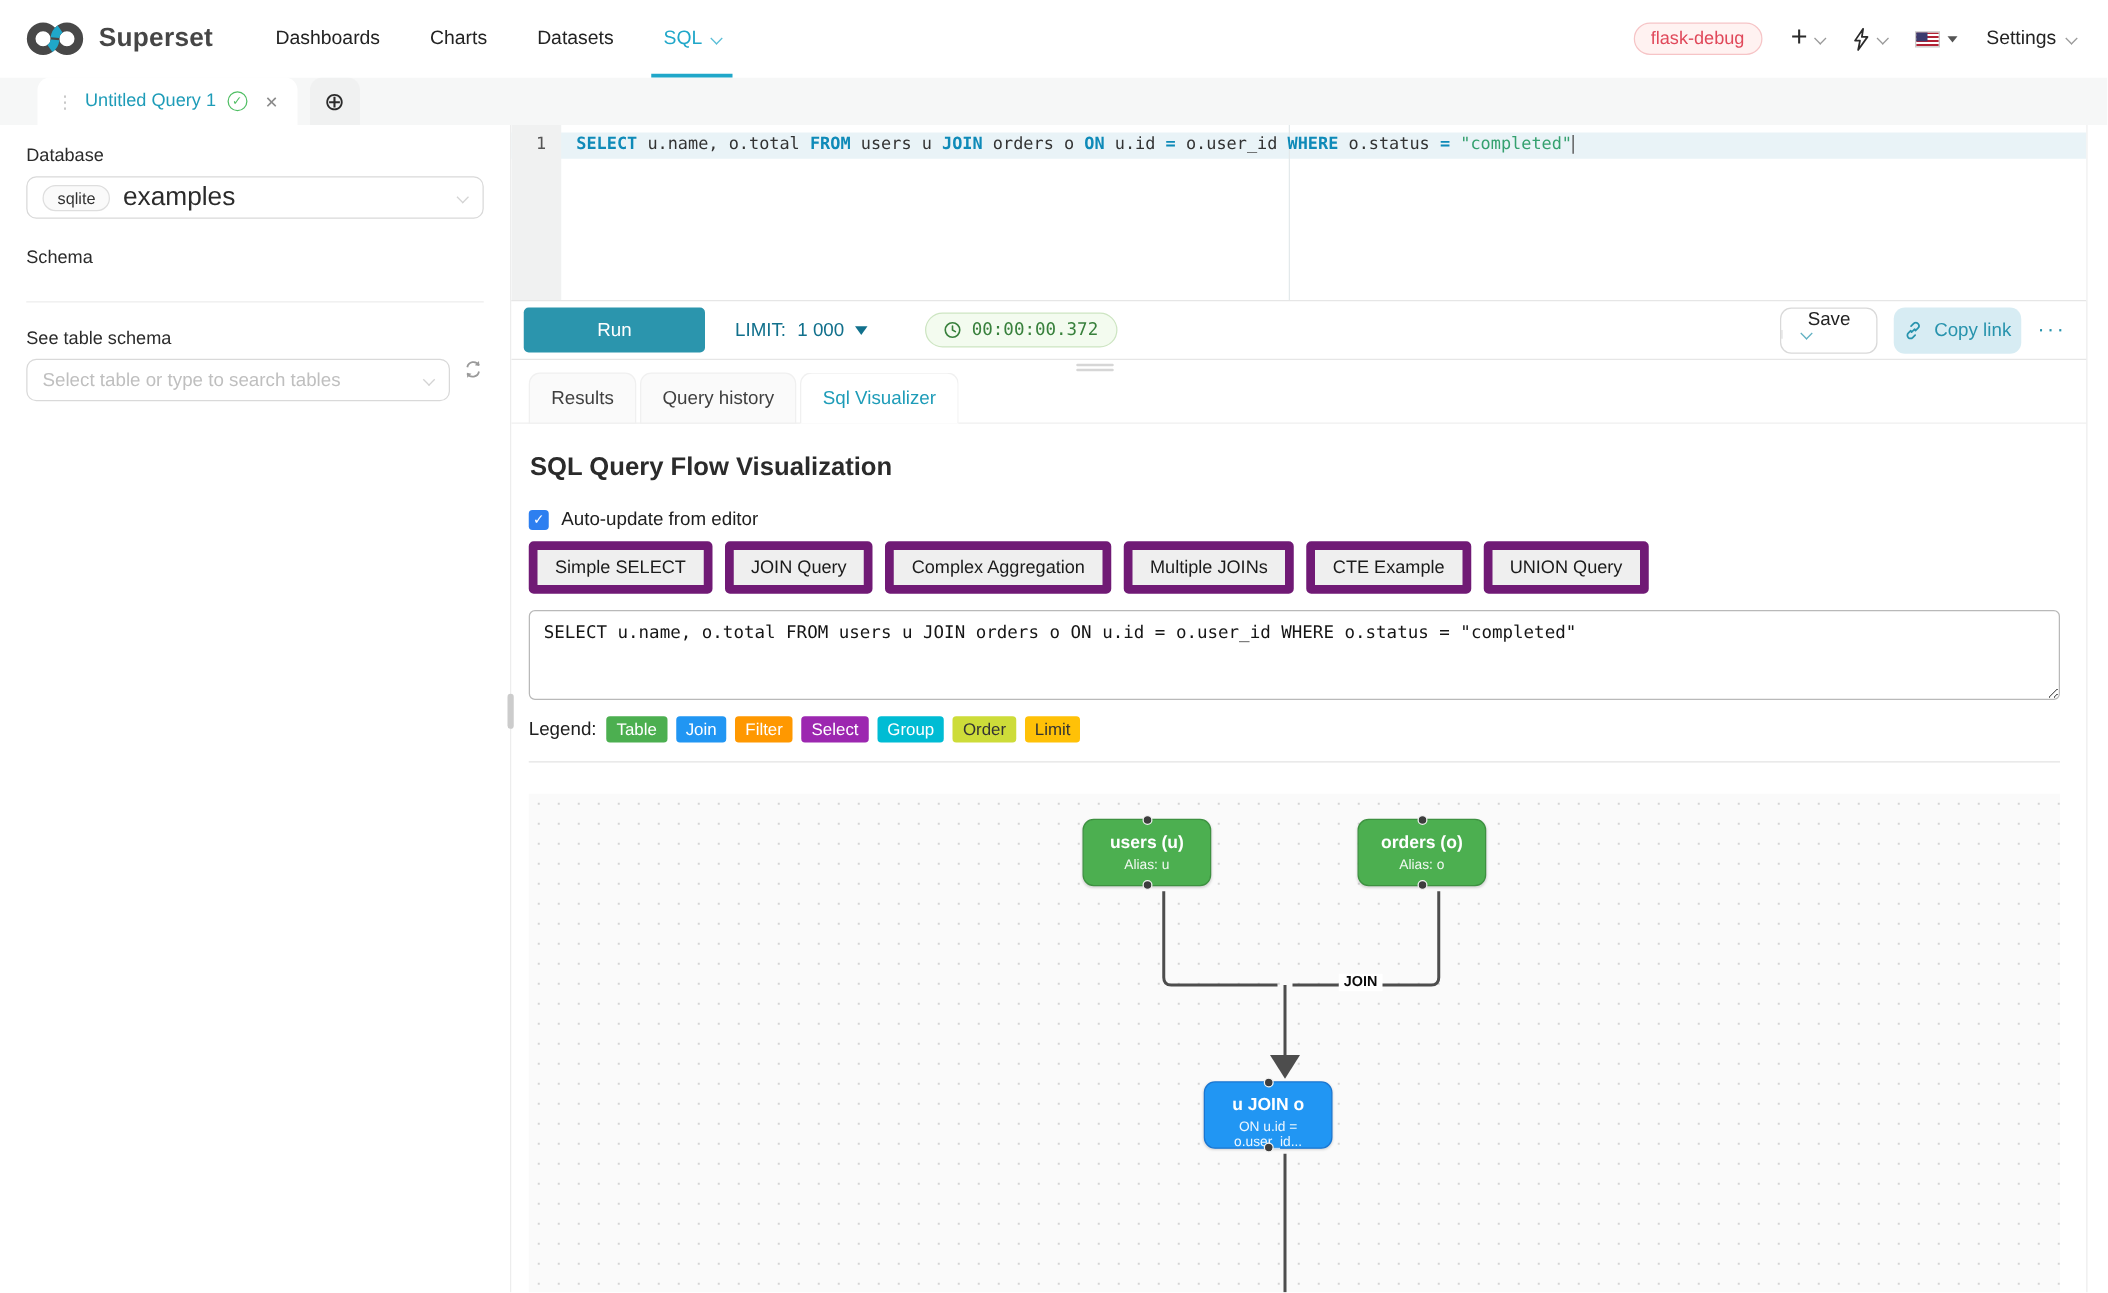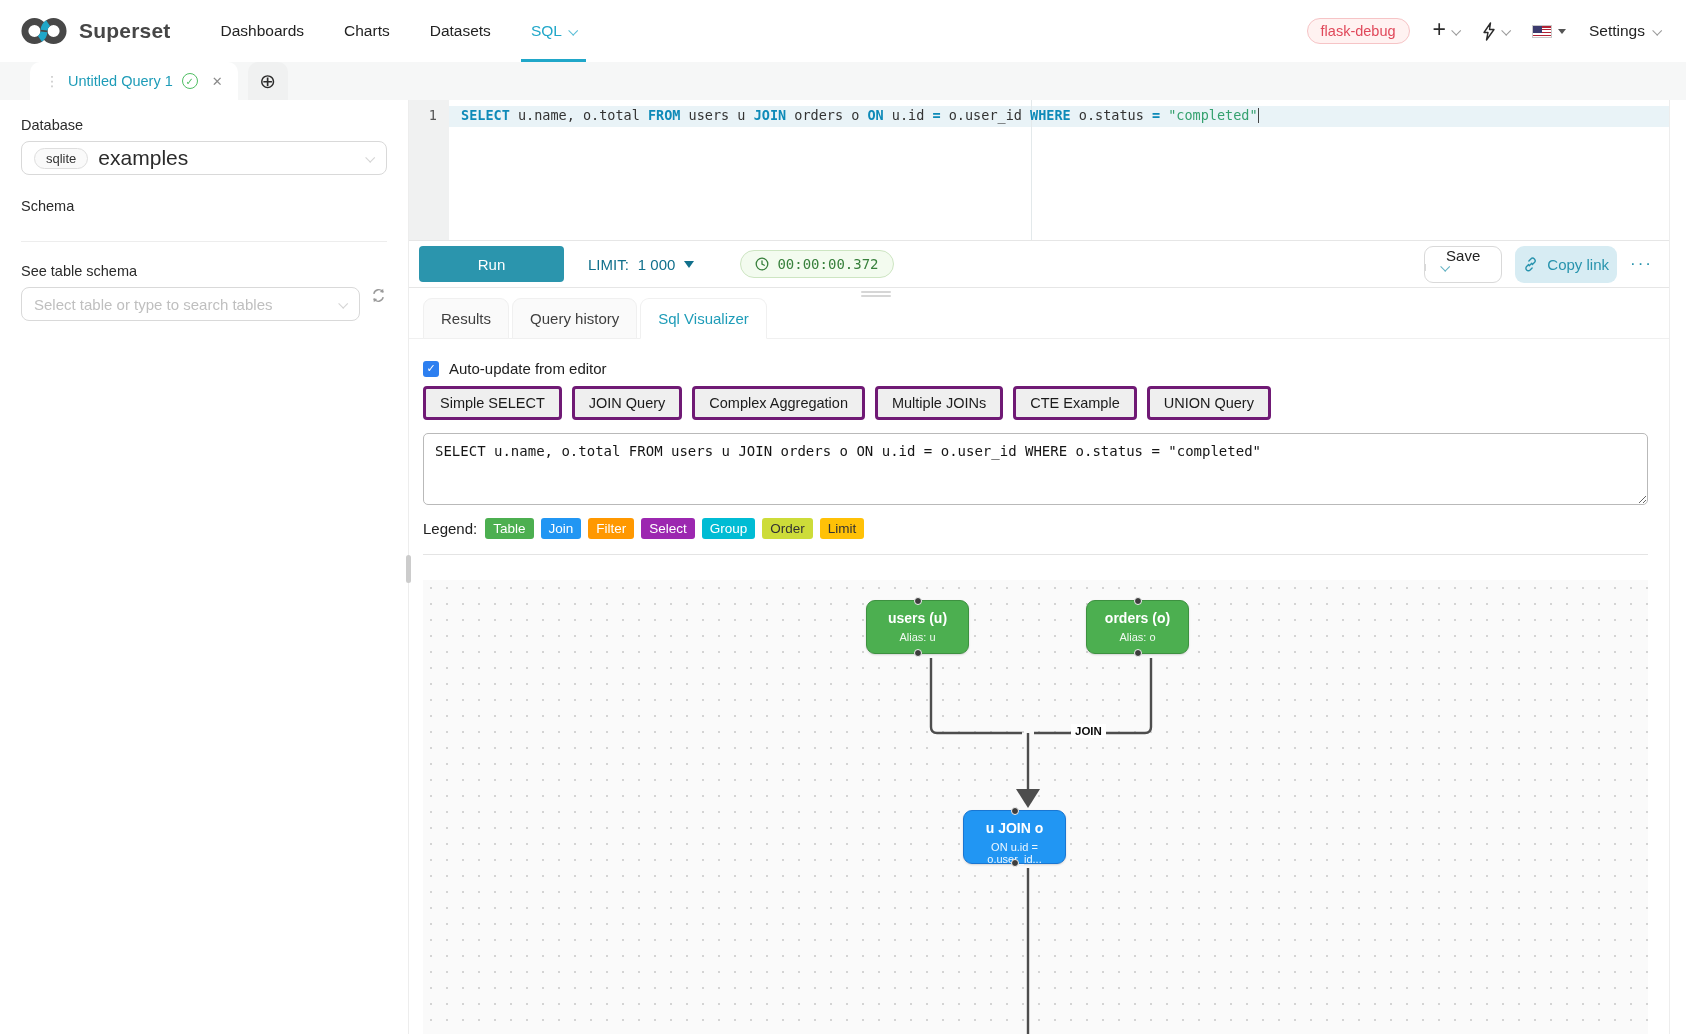--- a/index.html
+++ b/index.html
@@ -95,21 +95,21 @@
     font-size:15px; color:#3f3f3f; margin-right:3px; cursor:pointer; margin-bottom:-1px; }
   .rtab.active { background:#fff; color:#1e9cb8; border-bottom-color:#fff; }
 
   .panel { flex:1; display:flex; flex-direction:column; padding:0 21px 0 14px; min-height:0; }
   .viz-title { margin:23px 0 0 1px; font-size:20.5px; font-weight:bold; color:#2b2b2b; }
   .chk-row { margin-top:21px; display:flex; align-items:center; gap:10px; font-size:15px; color:#202020; }
   .checkbox { width:16px; height:16px; background:#2d7ff0; border-radius:3px; color:#fff;
     display:flex; align-items:center; justify-content:center; font-size:11px; cursor:pointer; }
   .samples-label { margin-top:19px; font-size:15px; color:#202020; }
   .btn-row { margin-top:9px; display:flex; gap:10px; }
-  .sample-btn { background:#efefef; border:3px solid #701a75; border-radius:4px; padding:6px 14px;
+  .sample-btn { background:#efefef; border:7px solid #701a75; border-radius:4px; padding:6px 14px;
     font-size:14.5px; color:#1b1b1b; cursor:pointer; font-family:inherit; }
   .query-box { margin-top:13px; width:100%; height:72px; border:1px solid #b9b9b9; border-radius:5px;
     padding:9px 11px; font-family:"DejaVu Sans Mono", monospace; font-size:14px; color:#151515; resize:both; }
   .legend-row { margin-top:13px; display:flex; align-items:center; gap:8px; font-size:15px; color:#202020; }
   .badge { padding:3px 8px; border-radius:3px; font-size:13.5px; color:#fff; }
   .panel-divider { border:none; border-top:1px solid #e4e4e4; margin-top:15px; }
 
   
   .canvas { margin-top:25px; flex:1; min-height:0; position:relative; overflow:hidden; background-color:#fafafa;
     background-image:radial-gradient(#d4d4d4 1.1px, transparent 1.2px); background-size:16px 16px; }
@@ -270,20 +270,21 @@
         </div>
     </div>
 
     <div class="rtabs" id="result-tabs">
         <div class="rtab">Results</div>
         <div class="rtab">Query history</div>
         <div class="rtab active">Sql Visualizer</div>
       </div>
 
     <div class="panel">
+      <div class="viz-title">SQL Query Flow Visualization</div>
 
       <div class="chk-row">
         <span class="checkbox">✓</span>
         <span>Auto-update from editor</span>
       </div>
 
       <div class="btn-row" id="sample-btns">
           <button class="sample-btn">Simple SELECT</button>
           <button class="sample-btn">JOIN Query</button>
           <button class="sample-btn">Complex Aggregation</button>

